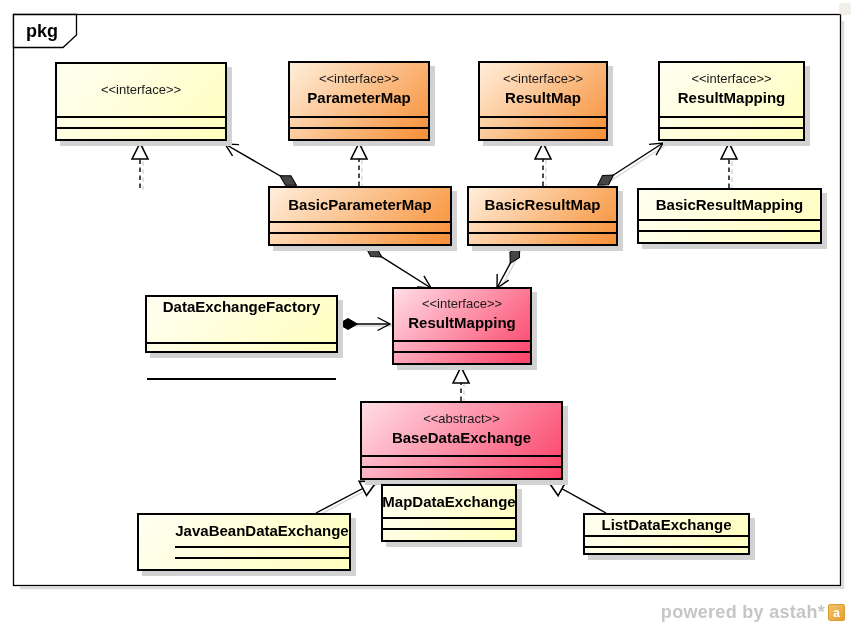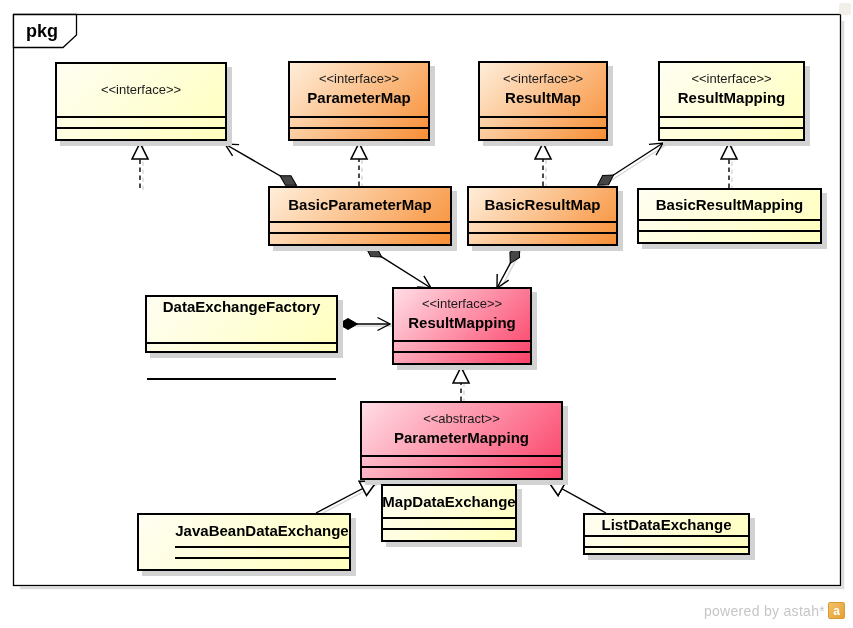--- a/index.html
+++ b/index.html
@@ -23,21 +23,21 @@
   .cname{font-size:15px;font-weight:bold;color:#000;white-space:nowrap;}
   .comp{height:9px;border-top:2px solid #000;flex:none;}
   .comp:last-child{height:10px;}
   #connector-layer{position:absolute;left:0;top:0;pointer-events:none;}
   #pkg-tab-label{
     position:absolute;left:26px;top:21px;font-size:18px;font-weight:bold;color:#000;
   }
   .watermark{
     position:absolute;right:8px;top:602px;display:flex;align-items:center;gap:3px;
   }
-  .watermark-text{font-size:14px;font-weight:normal;color:#c6c6c6;letter-spacing:0.3px;}
+  .watermark-text{font-size:18px;font-weight:bold;color:#c6c6c6;letter-spacing:0.3px;}
   .astah-logo{
     width:17px;height:17px;border-radius:2px;
     background:linear-gradient(135deg,#f2c26b 0%,#e69f33 100%);
     border:1px solid #e0ob30;
     border:1px solid #dd9a30;
     color:#fff;font-size:12px;font-weight:bold;text-align:center;line-height:16px;
     box-sizing:border-box;
   }
   .corner-ghost{
     position:absolute;right:2px;top:3px;width:12px;height:12px;border-radius:2px;
@@ -165,21 +165,21 @@
       <div class="name-comp">
         <div class="stereo">&lt;&lt;interface&gt;&gt;</div>
         <div class="cname">ResultMapping</div>
       </div>
       <div class="comp"></div>
       <div class="comp"></div>
     </div>
     <div class="uml-box v-pink" style="left: 360px; top: 401px; width: 203px; height: 79px;">
       <div class="name-comp">
         <div class="stereo">&lt;&lt;abstract&gt;&gt;</div>
-        <div class="cname">ParameterMapping</div>
+        <div class="cname">BaseDataExchange</div>
       </div>
       <div class="comp"></div>
       <div class="comp"></div>
     </div>
     <div class="uml-box v-yellow" style="left: 137px; top: 513px; width: 214px; height: 58px; padding-left: 36px;">
       <div class="name-comp">
         <div class="cname">JavaBeanDataExchange</div>
       </div>
       <div class="comp"></div>
       <div class="comp"></div>

